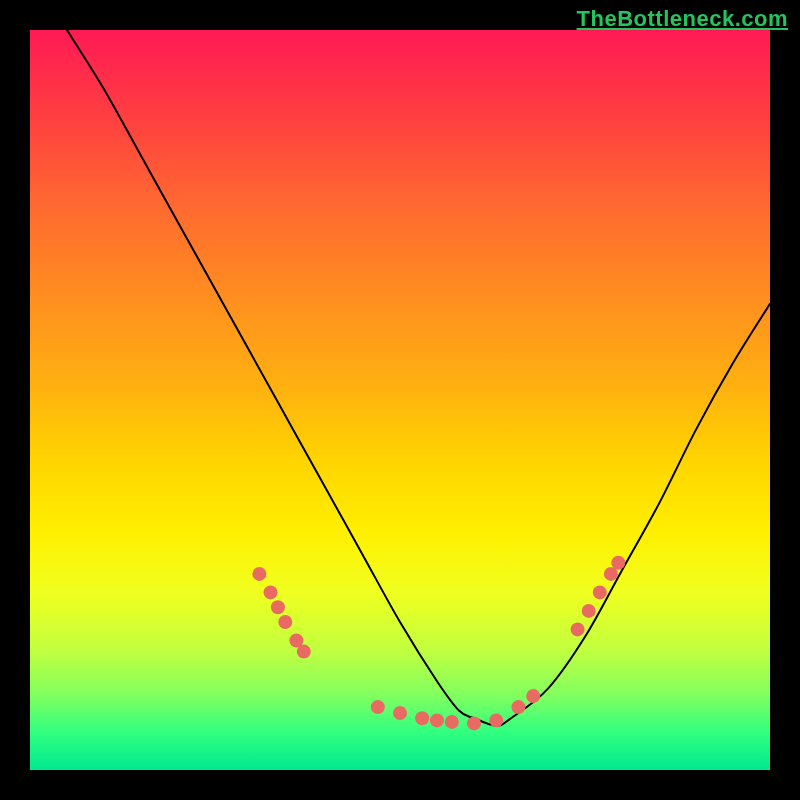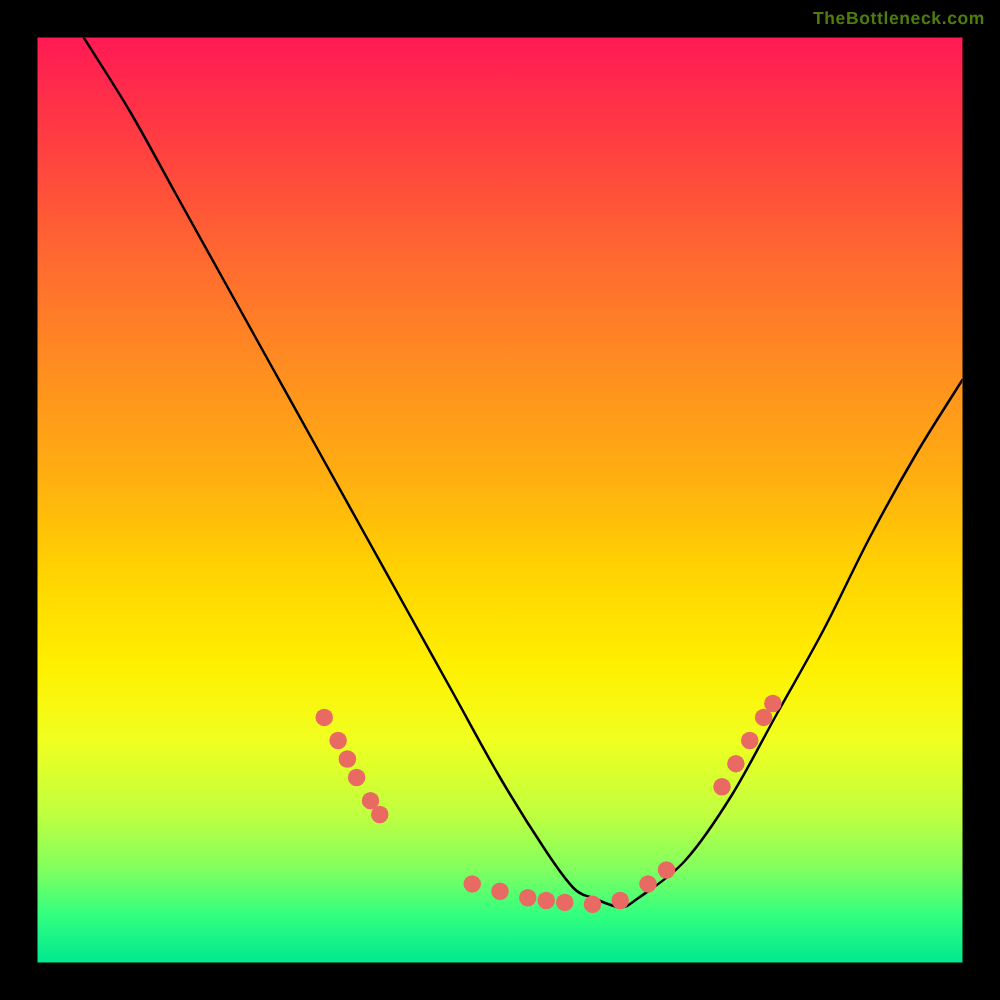--- a/index.html
+++ b/index.html
@@ -14,26 +14,27 @@
   .frame {
     position: relative;
     width: 800px;
     height: 800px;
     background: #000;
   }
   .watermark {
     position: absolute;
     top: 6px;
     right: 12px;
-    color: #4d7c0f;
-    font-size: 14px;
+    color: #22c55e;
+    font-size: 22px;
     font-weight: bold;
     letter-spacing: 0.5px;
     z-index: 5;
     user-select: none;
+    text-decoration: underline;
   }
   .plot-area {
     position: absolute;
     left: 30px;
     top: 30px;
     width: 740px;
     height: 740px;
     background: linear-gradient(to bottom,
       #ff1a54 0%,
       #ff4040 12%,

